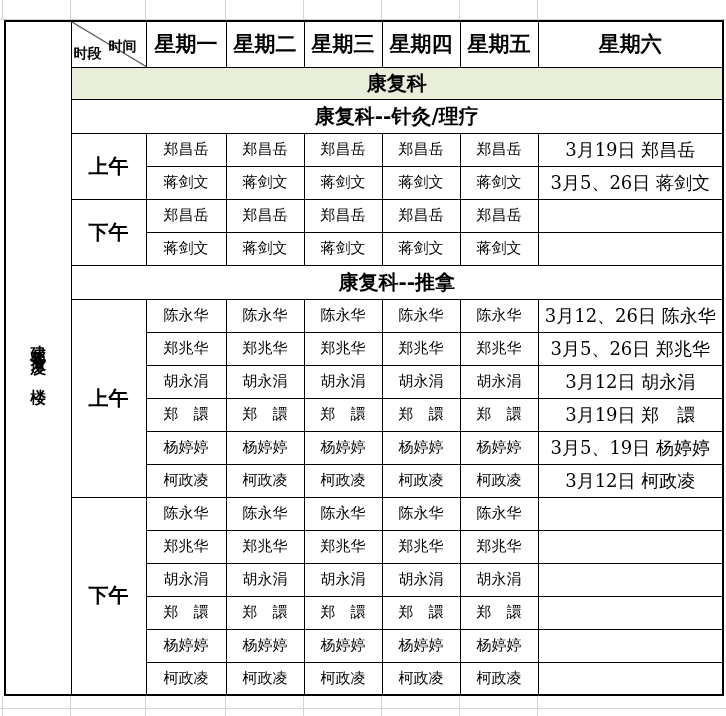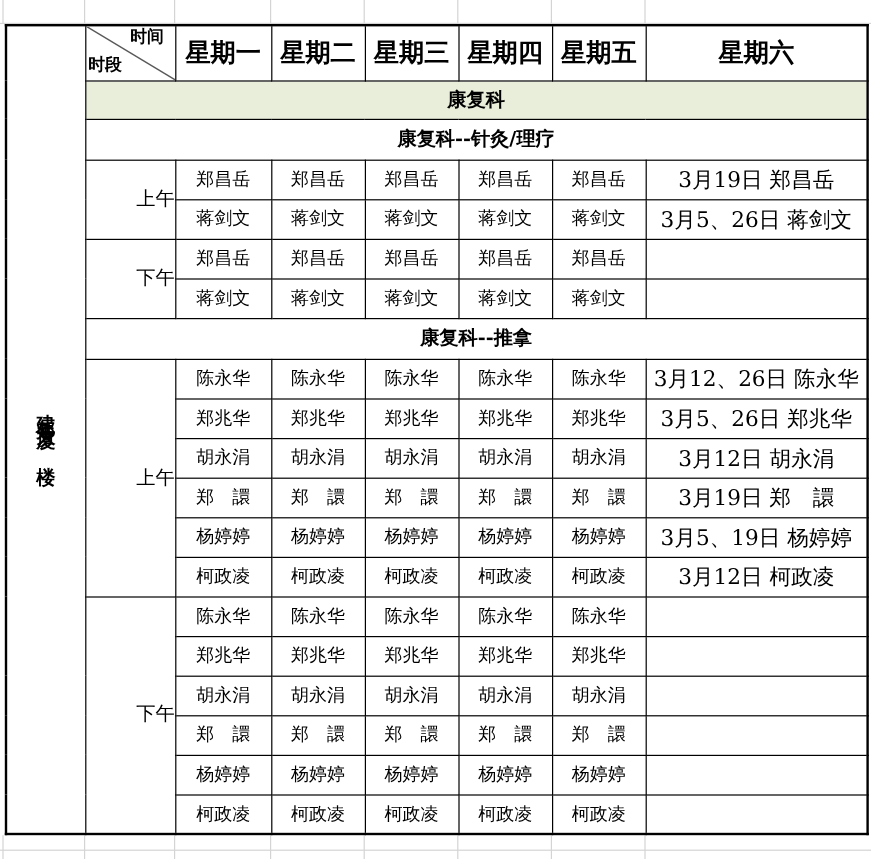--- a/index.html
+++ b/index.html
@@ -39,27 +39,27 @@
   td.building{font-weight:bold;font-size:16px;}
   .vtext{
     display:inline-block;
     writing-mode:vertical-rl;
     text-orientation:upright;
     letter-spacing:5px;
     line-height:1;
   }
   td.corner{position:relative;font-weight:bold;font-size:14px;}
   td.corner svg{position:absolute;left:0;top:0;width:100%;height:100%;display:block;}
-  .c-top{position:absolute;top:0;right:9px;}
+  .c-top{position:absolute;top:16px;right:9px;}
   .c-bot{position:absolute;bottom:4px;left:2px;}
 
   td.day{font-weight:bold;font-size:21px;}
-  td.dept{background:#e8eed9;font-weight:bold;font-size:16px;}
-  td.subt{font-weight:bold;font-size:16px;}
-  td.period{font-weight:normal;font-size:16px;text-align:right;}
+  td.dept{background:#e8eed9;font-weight:bold;font-size:20px;}
+  td.subt{font-weight:bold;font-size:20px;}
+  td.period{font-weight:bold;font-size:20px;}
   td.name{font-size:15px;}
   td.sat{font-size:18px;}
 </style>
 </head>
 <body>
 
 <div class="stage">
 
   <div>
     <div class="gl v" style="left:2px"></div>

